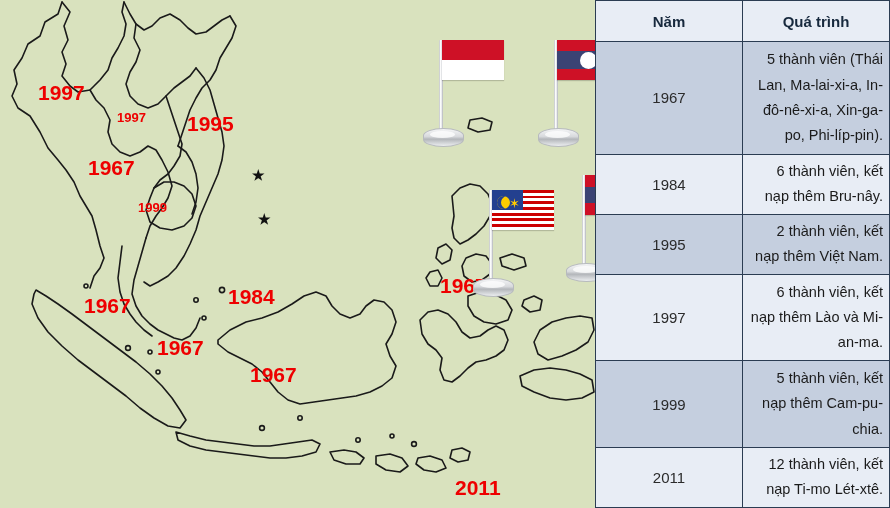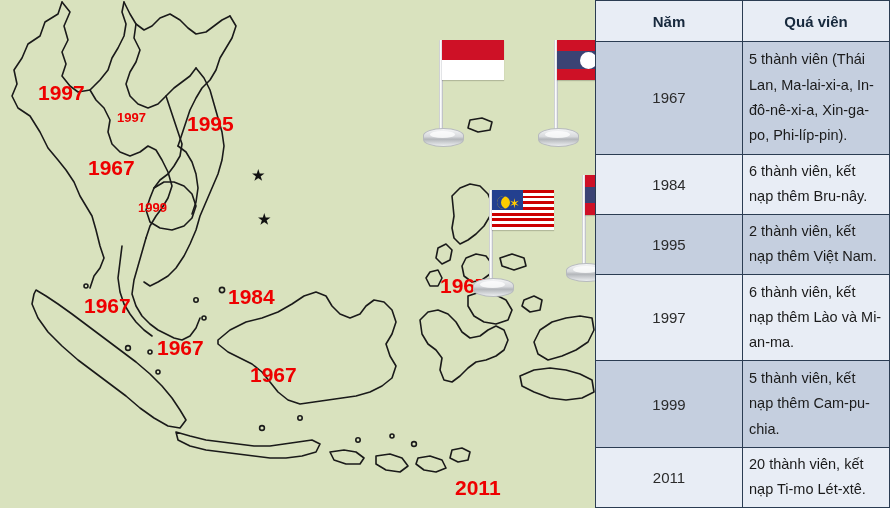--- a/index.html
+++ b/index.html
@@ -142,21 +142,21 @@
     width: 60px;
     text-align: center;
     font-size: 15px;
     color: #2b2b2b;
     font-family: "Liberation Sans", sans-serif;
   }
   td.proc {
     font-size: 14.5px;
     color: #1b1b1b;
     line-height: 1.75;
-    text-align: left;
+    text-align: right;
     font-family: "Liberation Sans", sans-serif;
     margin-left: 20px;
   }
   tr.band-dark td { background: #c5cfdf; }
   tr.band-light td { background: #e8edf5; }
 </style>
 </head>
 <body>
 
 <div id="root">
@@ -283,21 +283,21 @@
       <div class="flag-base"></div>
     </div>
 
   </div>
 
   <div id="table-panel">
     <table class="tbl">
       <thead>
         <tr>
           <th class="year">Năm</th>
-          <th>Quá viên</th>
+          <th>Quá trình</th>
         </tr>
       </thead>
       <tbody>
         <tr class="band-dark">
           <td class="year">1967</td>
           <td class="proc">5 thành viên (Thái Lan, Ma-lai-xi-a, In-đô-nê-xi-a, Xin-ga-po, Phi-líp-pin).</td>
         </tr>
         <tr class="band-light">
           <td class="year">1984</td>
           <td class="proc">6 thành viên, kết nạp thêm Bru-nây.</td>
@@ -309,19 +309,19 @@
         <tr class="band-light">
           <td class="year">1997</td>
           <td class="proc">6 thành viên, kết nạp thêm Lào và Mi-an-ma.</td>
         </tr>
         <tr class="band-dark">
           <td class="year">1999</td>
           <td class="proc">5 thành viên, kết nạp thêm Cam-pu-chia.</td>
         </tr>
         <tr class="band-light">
           <td class="year">2011</td>
-          <td class="proc">20 thành viên, kết nạp Ti-mo Lét-xtê.</td>
+          <td class="proc">12 thành viên, kết nạp Ti-mo Lét-xtê.</td>
         </tr>
       </tbody>
     </table>
   </div>
 
 </div>
 
 </body></html>

